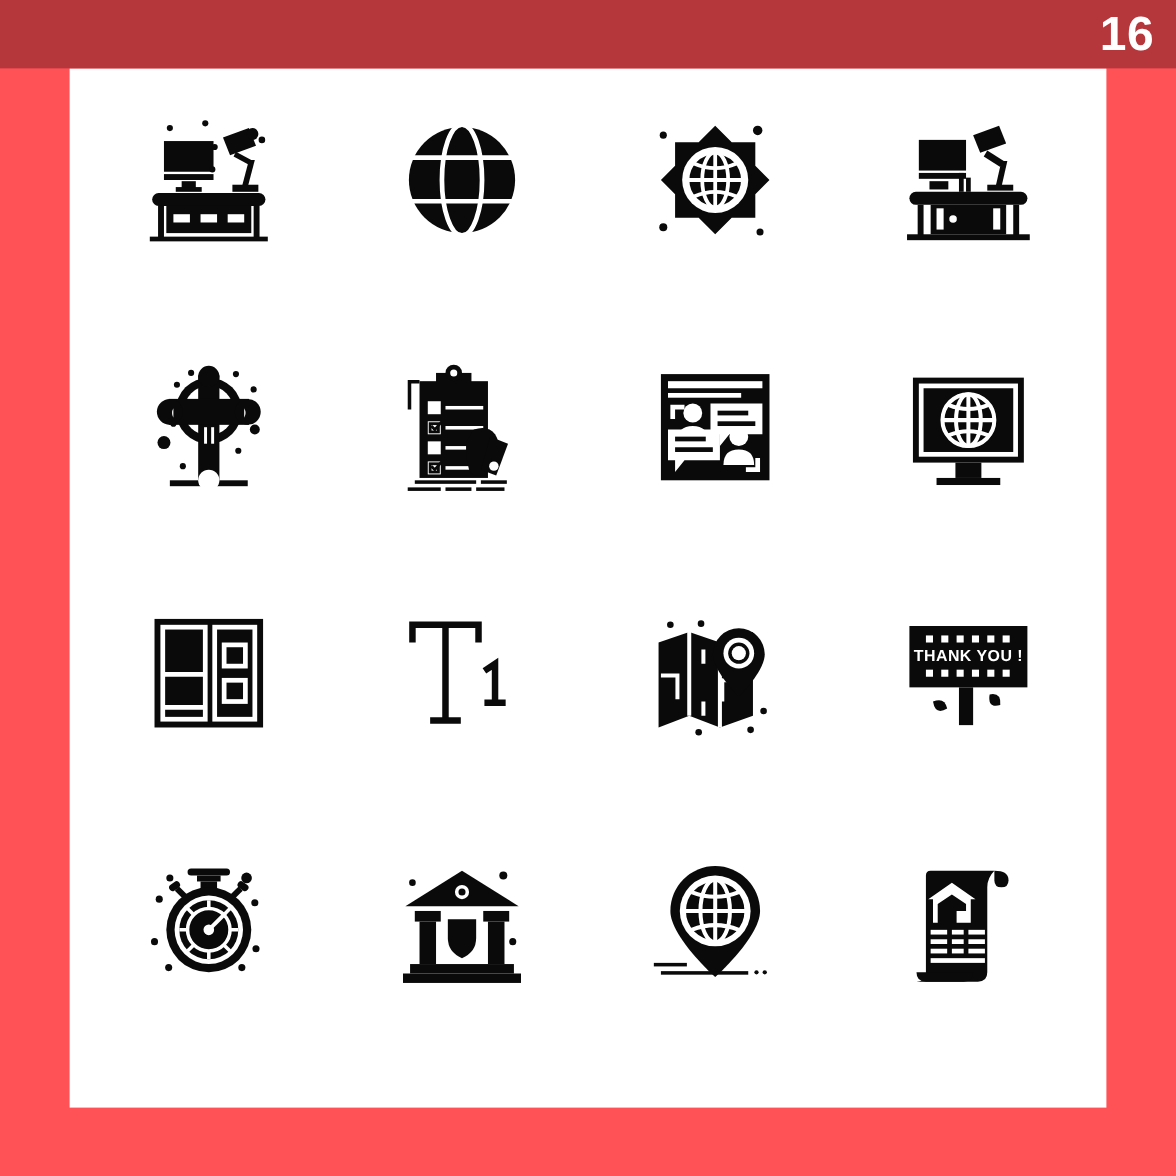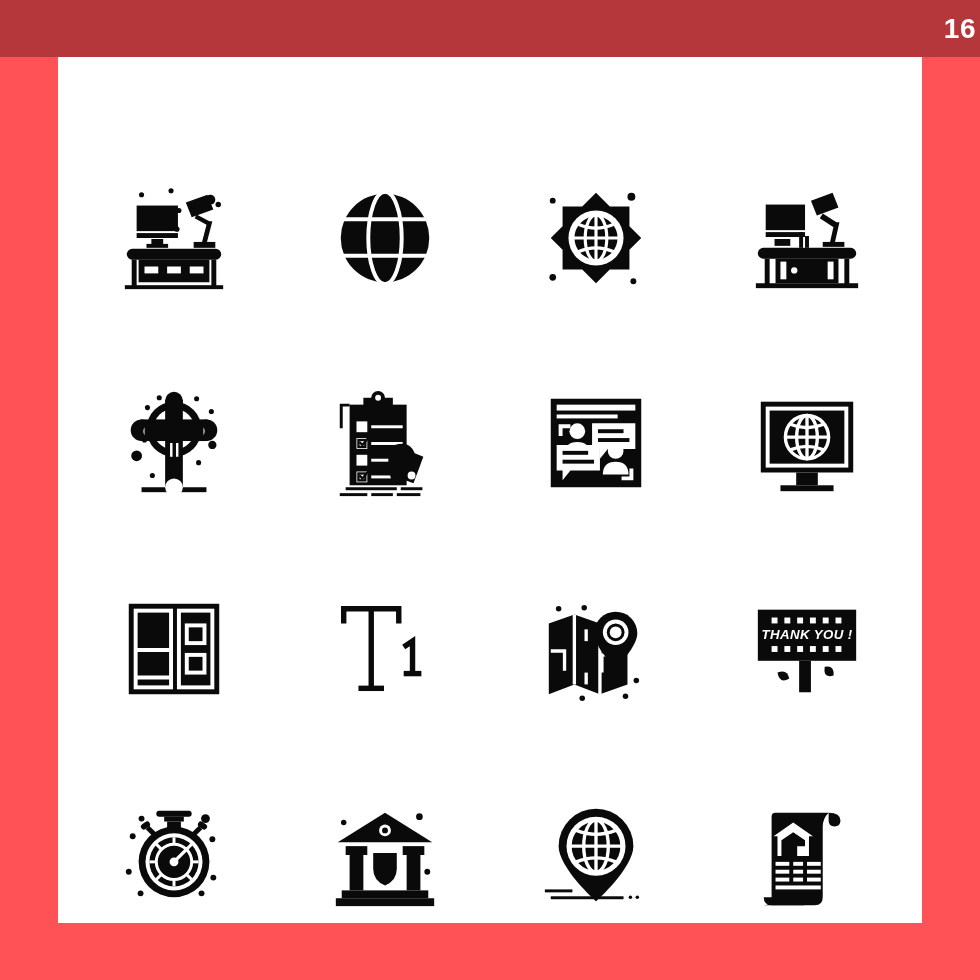--- a/index.html
+++ b/index.html
@@ -32,23 +32,23 @@
     background: #b5373c;
     display: flex;
     justify-content: flex-end;
     align-items: stretch;
     z-index: 5;
   }
   #count-badge {
     display: flex;
     align-items: center;
     justify-content: flex-end;
-    padding-right: 4px;
+    padding-right: 18px;
     color: #ffffff;
-    font-size: 28px;
+    font-size: 40px;
     font-weight: bold;
     letter-spacing: 0.5px;
     line-height: 1;
   }
   #title-panel {
     width: 243px;
     background: #e6e6e6;
     display: flex;
     align-items: center;
     justify-content: center;
@@ -77,24 +77,23 @@
     height: 866px;
     display: grid;
     grid-template-columns: repeat(4, 1fr);
     grid-template-rows: repeat(4, 1fr);
     box-sizing: border-box;
     padding: 34px 10px 10px 10px;
   }
 
   .icon-cell {
     display: flex;
-    align-items: flex-end;
+    align-items: flex-start;
     justify-content: center;
     position: relative;
-    font-style: italic;
   }
   .icon-cell svg {
     display: block;
     width: 118px;
     height: 118px;
   }
   .glyph { fill: #0a0a0a; }
 </style>
 </head>
 <body>

